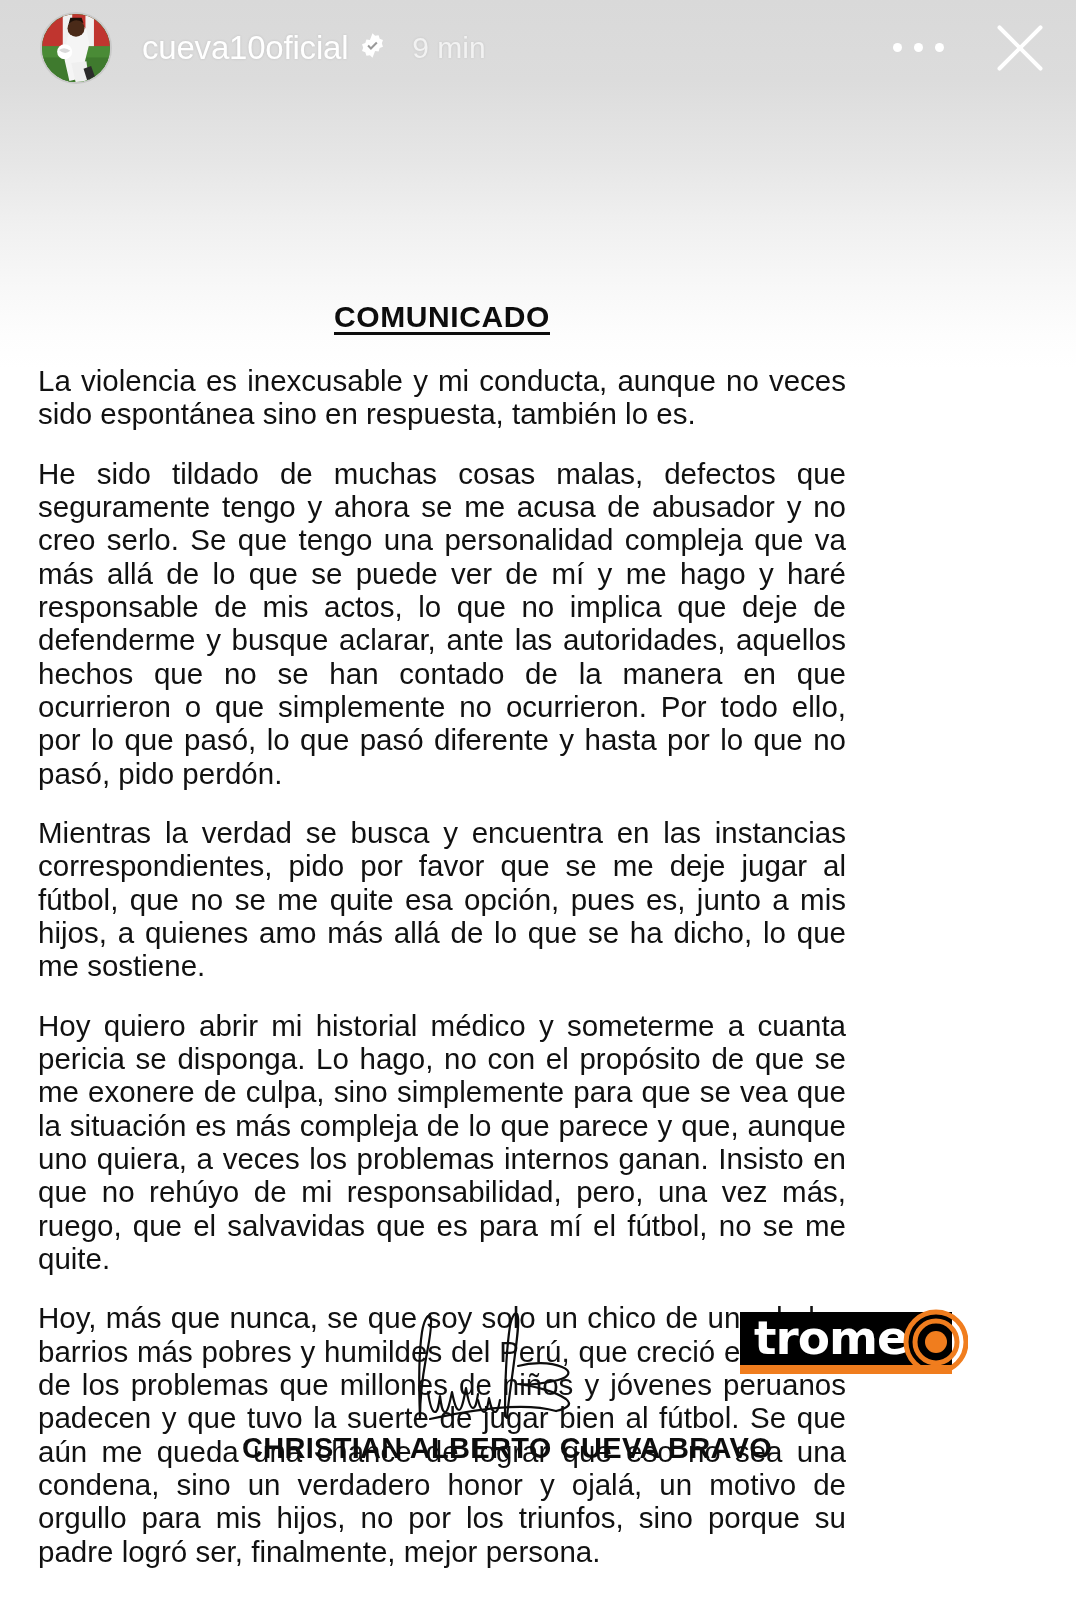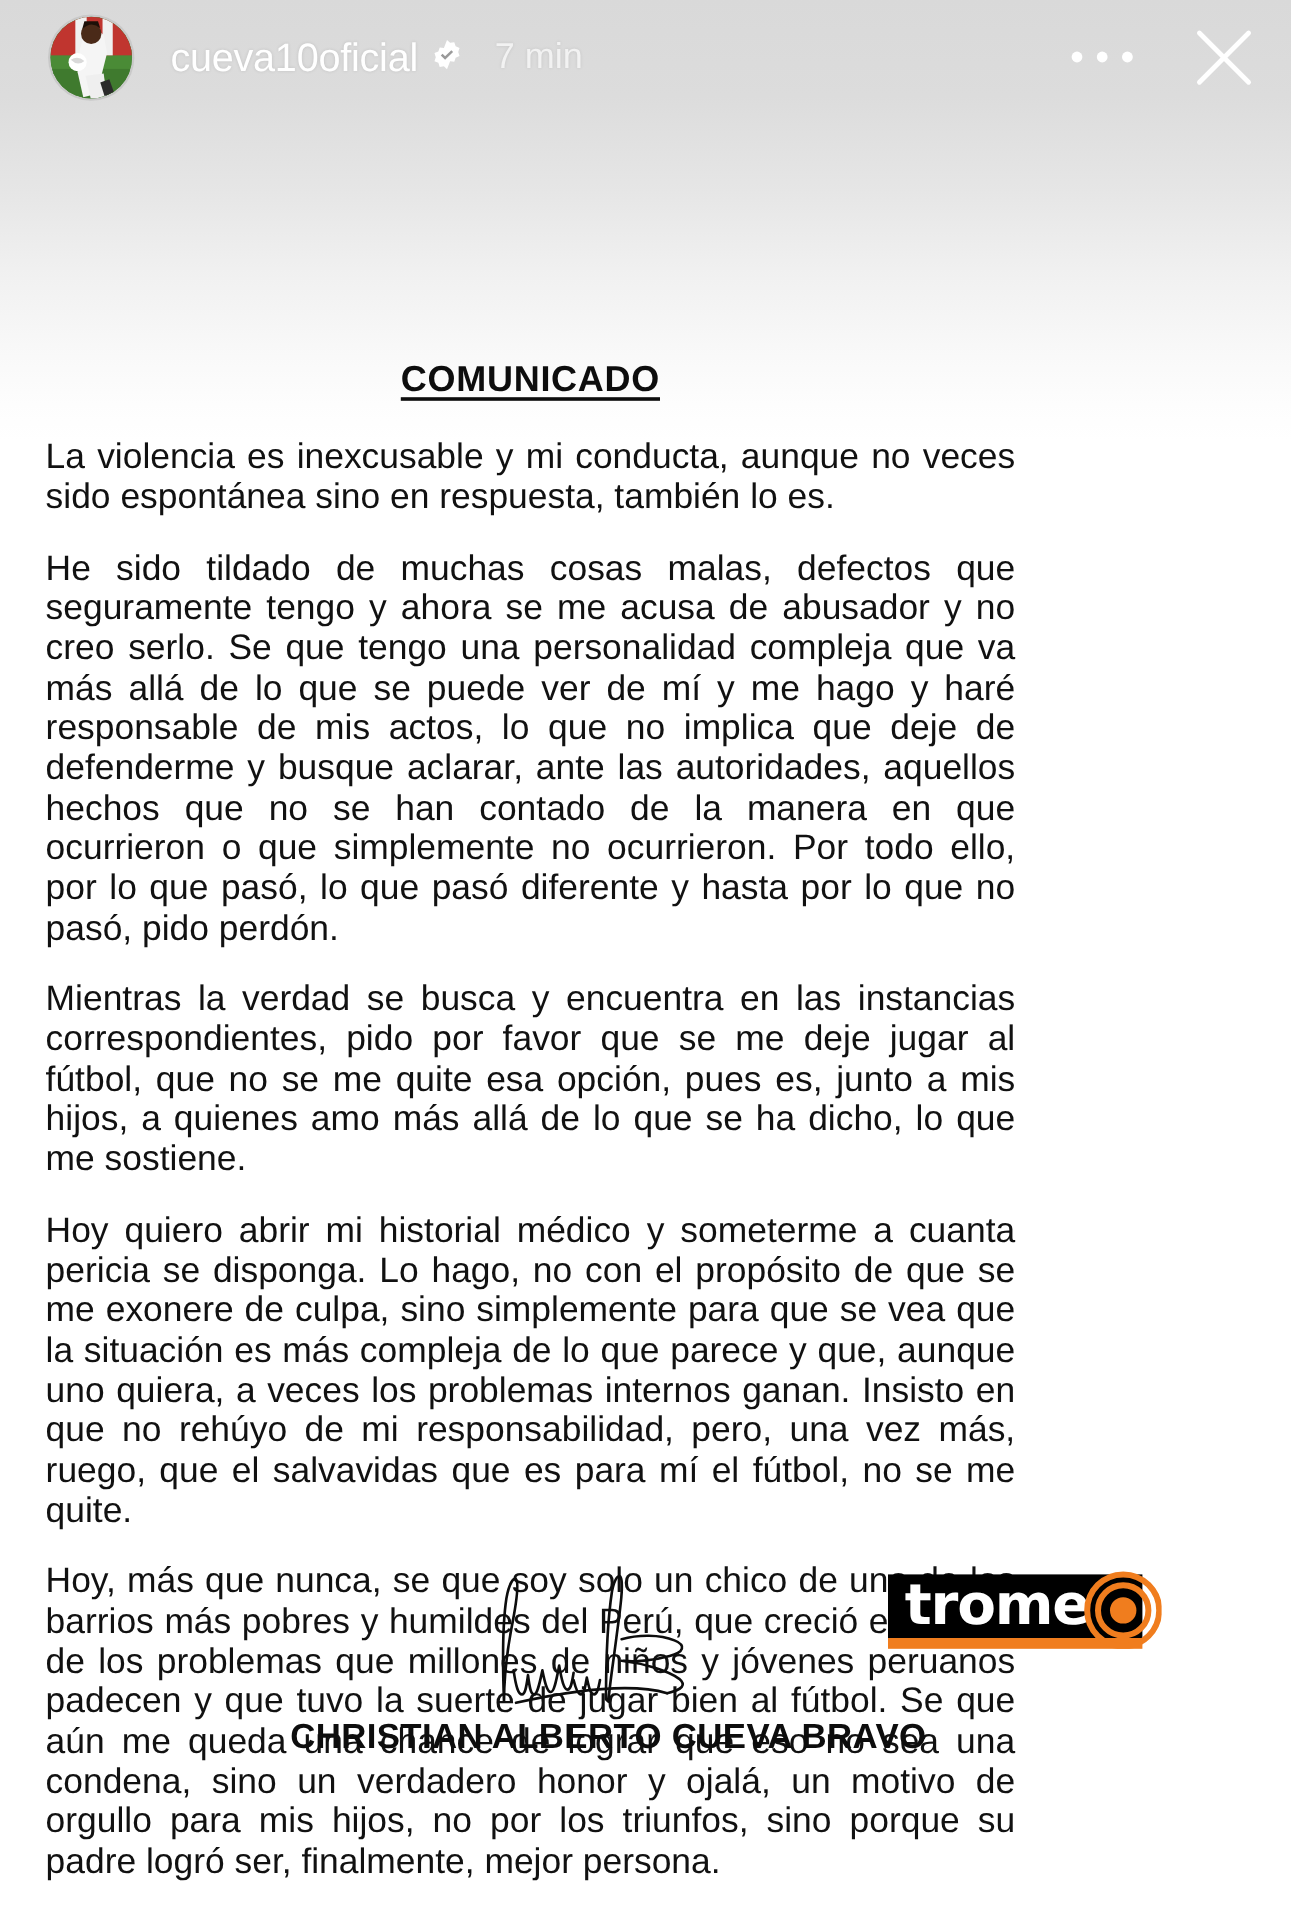--- a/index.html
+++ b/index.html
@@ -155,21 +155,21 @@
     </div>
 
     <div class="user-block">
       <span id="username">cueva10oficial</span>
       <span class="verified">
         <svg width="27" height="27" viewBox="0 0 24 24">
           <path fill="#ffffff" d="M12 1.2l2.3 2.1 3.1-.4 1 3 2.9 1.2-1 3 1 3-2.9 1.2-1 3-3.1-.4L12 22.8l-2.3-2.1-3.1.4-1-3-2.9-1.2 1-3-1-3 2.9-1.2 1-3 3.1.4z"></path>
           <path fill="#9a9a9a" d="M10.6 15.9l-3.2-3.2 1.3-1.3 1.9 1.9 4.6-4.6 1.3 1.3z"></path>
         </svg>
       </span>
-      <span id="timestamp">7 min</span>
+      <span id="timestamp">9 min</span>
     </div>
 
     <div class="header-right">
       <div class="dots">
         <i></i>
           <i></i>
           <i></i>
       </div>
       <div class="close-btn"></div>
     </div>

